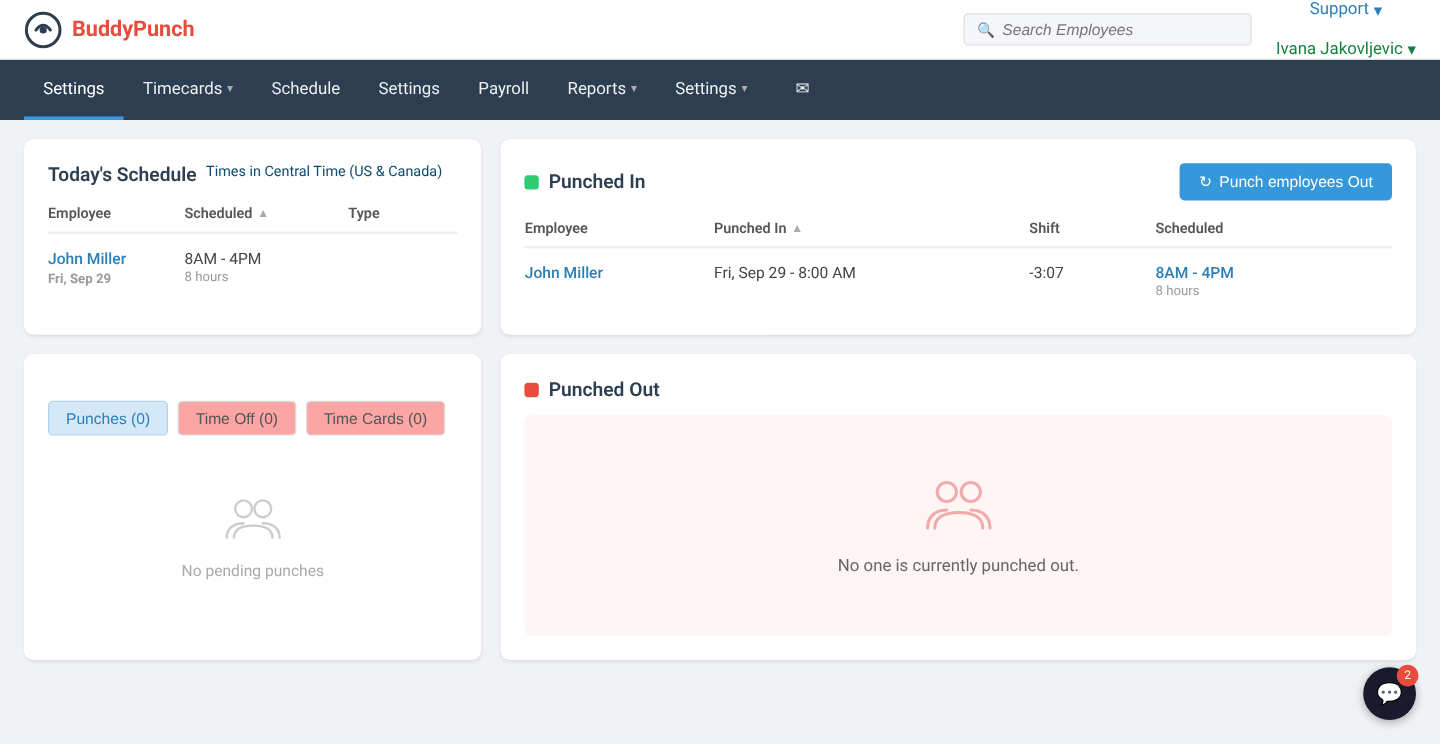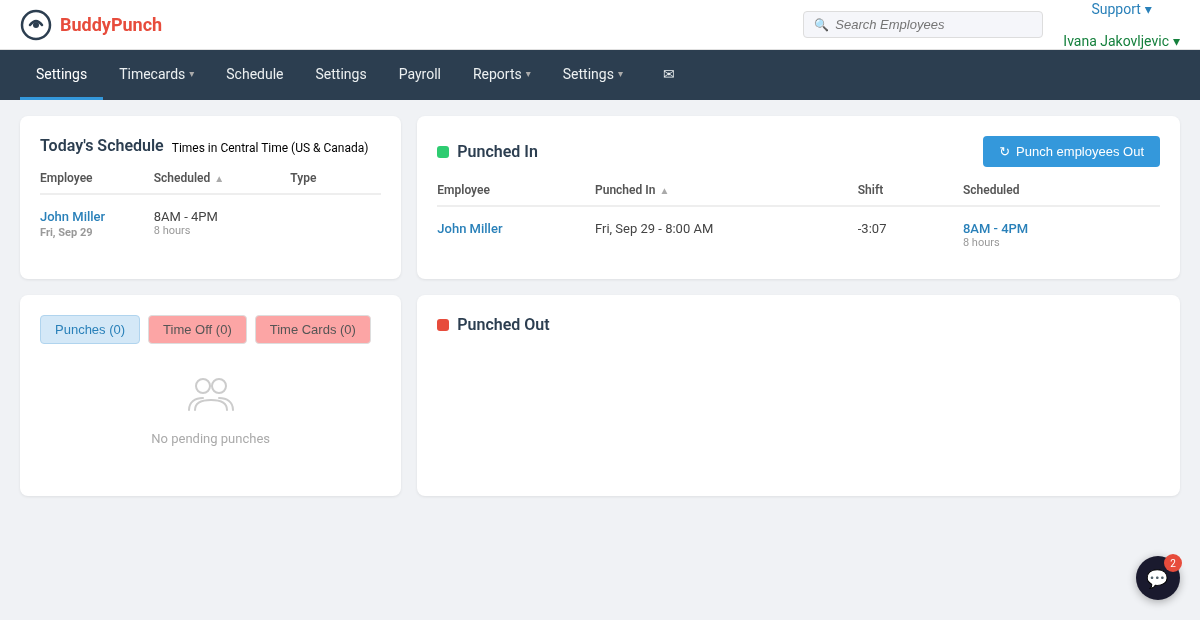--- a/index.html
+++ b/index.html
@@ -118,26 +118,26 @@
     }
 
     
     .schedule-card .card-title {
       font-size: 16px;
       font-weight: 600;
       color: #2c3e50;
     }
     .schedule-card .timezone-label {
       font-size: 12px;
-      color: #000000;
+      color: #0c4a6e;
       margin-left: 8px;
     }
     .card-header-row {
       display: flex;
-      align-items: flex-end;
+      align-items: flex-start;
       margin-bottom: 16px;
     }
     .table-header {
       display: grid;
       grid-template-columns: 1fr 1fr 1fr;
       border-bottom: 2px solid #eee;
       padding-bottom: 8px;
       margin-bottom: 8px;
     }
     .table-header-cell {
@@ -192,21 +192,21 @@
       font-size: 13px;
       display: flex;
       align-items: center;
       gap: 6px;
     }
 
     
     .pending-tabs {
       display: flex;
       gap: 8px;
-      margin: 0 0;
+      margin: 19px 0;
       align-items: flex-end;
     }
     .tab-btn {
       padding: 6px 14px;
       border-radius: 4px;
       border: 1px solid #ddd;
       background: #fca5a5;
       cursor: pointer;
       font-size: 13px;
       color: #555;
@@ -445,20 +445,32 @@
       </div>
       <span class="empty-text">No pending punches</span>
     </div>
   </div>
 
   <div class="card">
     <div class="section-title">
       <span class="status-dot red"></span>
       <span>Punched Out</span>
     </div>
+    <div class="punched-out-empty">
+      <div class="punched-out-icon">
+        <svg width="56" height="48" viewBox="0 0 56 48" fill="none">
+          <circle cx="18" cy="14" r="8" stroke="#f1a9a9" stroke-width="2.5" fill="none"></circle>
+          <circle cx="38" cy="14" r="8" stroke="#f1a9a9" stroke-width="2.5" fill="none"></circle>
+          <path d="M2 44 C2 34 9 29 18 29" stroke="#f1a9a9" stroke-width="2.5" stroke-linecap="round" fill="none"></path>
+          <path d="M54 44 C54 34 47 29 38 29" stroke="#f1a9a9" stroke-width="2.5" stroke-linecap="round" fill="none"></path>
+          <path d="M8 44 C8 37 13 31 28 31 C43 31 48 37 48 44" stroke="#f1a9a9" stroke-width="2.5" stroke-linecap="round" fill="none"></path>
+        </svg>
+      </div>
+      <span class="punched-out-text">No one is currently punched out.</span>
+    </div>
   </div>
 
 </div>
 
 <div class="chat-bubble">
   <span class="chat-bubble-icon">💬</span>
   <div class="chat-badge">2</div>
 </div>
 
 </body></html>

